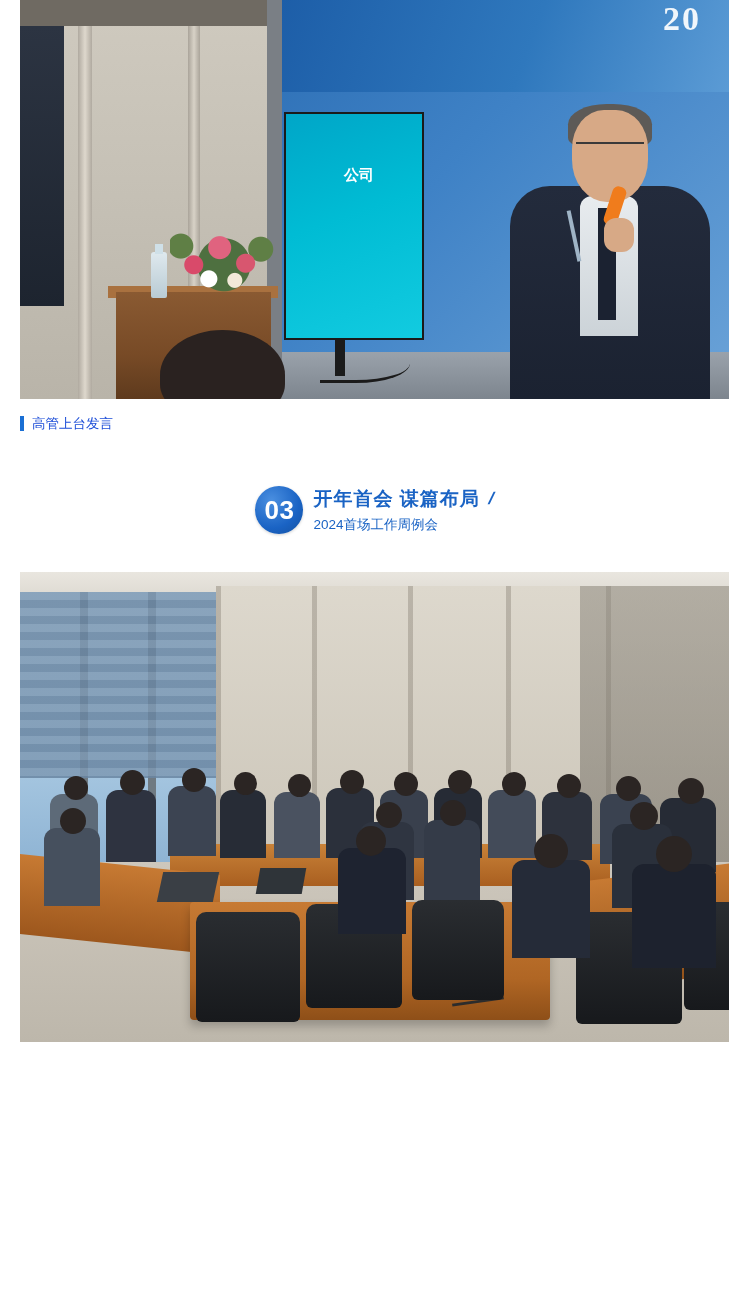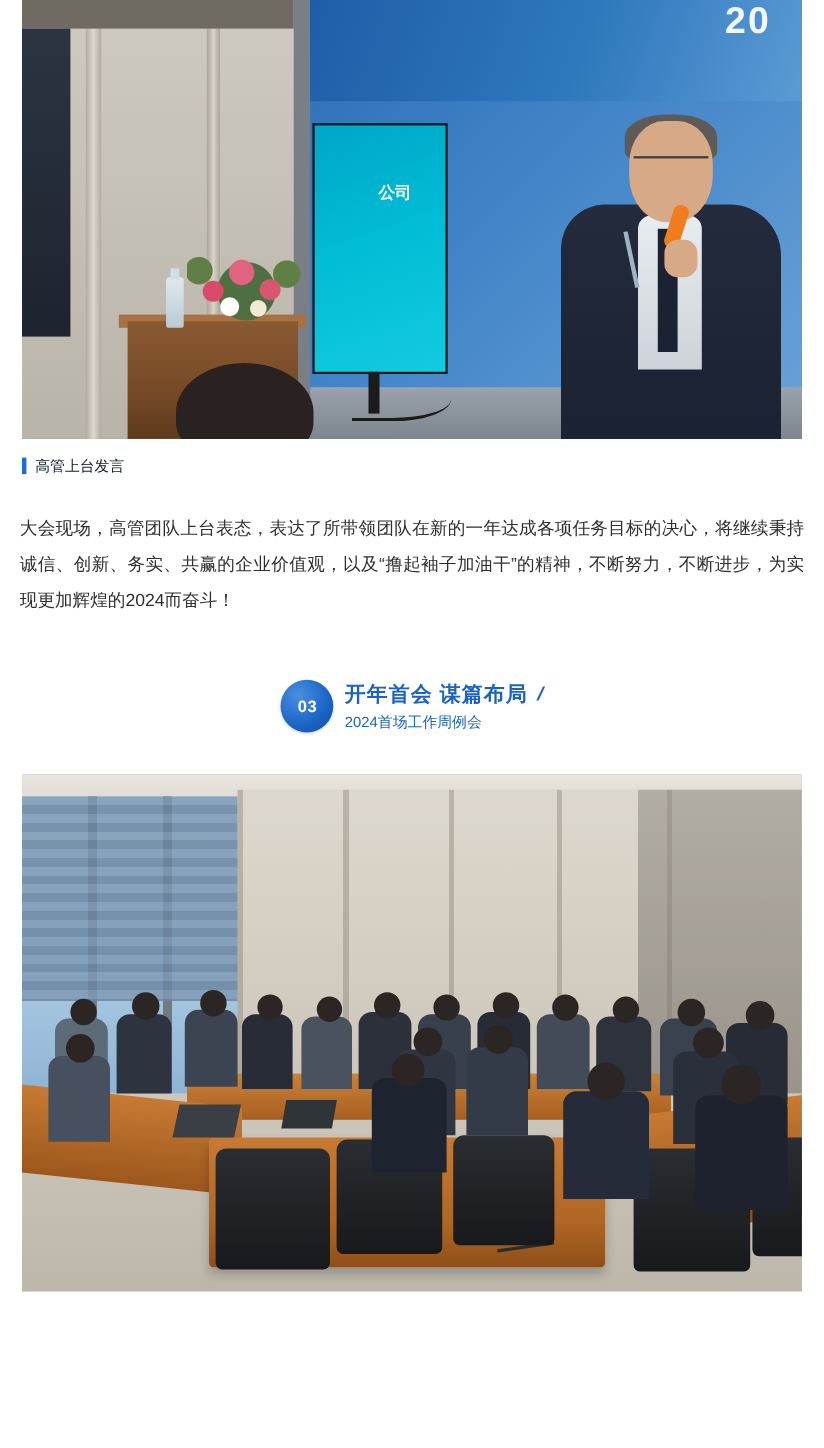--- a/index.html
+++ b/index.html
@@ -26,20 +26,21 @@
     position: relative;
     width: 709px;
     height: 399px;
     margin: 0 20px;
     overflow: hidden;
     background: #7a7f85;
   }
   .photo-top .scene {
     position: absolute;
     inset: 0;
+    font-family: Liberation Serif, serif;
   }
   
   .pt-wall-left {
     position: absolute; left: 0; top: 0; width: 247px; height: 399px;
     background: linear-gradient(180deg,#cfcabf 0%,#c6c1b6 45%,#b9b4a9 100%);
   }
   .pt-wall-left:before {
     content: ""; position: absolute; left: 58px; top: 0; width: 14px; height: 399px;
     background: linear-gradient(90deg,#b0aaa0,#ded8cd,#b0aaa0);
   }
@@ -99,20 +100,21 @@
   }
   .pt-banner-text {
     position: absolute; right: 28px; top: 0px;
     font-size: 34px; font-weight: 700; color: #ffffff; opacity: .92;
     letter-spacing: 2px;
   }
   .pt-tv {
     position: absolute; left: 264px; top: 112px; width: 119px; height: 224px;
     background: linear-gradient(160deg,#00a6c8 0%,#00bcd4 45%,#12cbe0 100%);
     border: 2px solid #1a1a1a;
+    padding-left: 17px;
   }
   .pt-tv-l1 {
     position: absolute; left: 58px; top: 52px; color: #fff; font-size: 15px; font-weight: 700;
   }
   .pt-tv-l2 {
     position: absolute; left: 30px; top: 80px; color: #fff; font-size: 22px; font-weight: 700; letter-spacing: 1px;
   }
   .pt-tv-stand {
     position: absolute; left: 315px; top: 336px; width: 10px; height: 40px; background: #1b1b1b;
   }
@@ -169,21 +171,21 @@
 
   .caption-row {
     display: flex;
     align-items: center;
     margin: 17px 0 0 20px;
   }
   .caption-bar {
     width: 4px; height: 15px; background: #1a6fd4; margin-right: 8px;
   }
   .caption-text {
-    font-size: 13.5px; color: #0f172a; line-height: 1;
+    font-size: 13.5px; color: #1d4ed8; line-height: 1;
   }
 
   
   .para {
     margin: 33px 18px 0 18px;
     font-size: 16px;
     line-height: 33px;
     color: #2f2f2f;
     text-align: justify;
   }
@@ -207,21 +209,21 @@
   .sec-circle:after {
     content: "";
     position: absolute;
     left: -6px; top: 16px;
     width: 16px; height: 16px;
     border-radius: 50%;
     background: #cfe0f5;
     z-index: -1;
   }
   .sec-num {
-    color: #ffffff; font-size: 15px; font-weight: 700; letter-spacing: .5px; text-align: right;
+    color: #ffffff; font-size: 26px; font-weight: 700; letter-spacing: .5px; text-align: right;
   }
   .sec-texts { display: flex; flex-direction: column; }
   .sec-title-row { display: flex; align-items: center; }
   .sec-title {
     font-size: 19px; font-weight: 700; color: #1a63c4; letter-spacing: 1px;
   }
   .sec-slash {
     margin-left: 9px; color: #1a63c4; font-size: 17px; font-weight: 700;
     transform: skewX(-16deg); display: inline-block;
   }
@@ -383,21 +385,20 @@
 
       <div class="pt-head-fore"></div>
     </div>
   </div>
 
   <div class="caption-row">
     <div class="caption-bar"></div>
     <div class="caption-text">高管上台发言</div>
   </div>
 
-  <p class="para">大会现场，高管团队上台表态，表达了所带领团队在新的一年达成各项任务目标的决心，将继续秉持诚信、创新、务实、共赢的企业价值观，以及“撸起袖子加油干”的精神，不断努力，不断进步，为实现更加辉煌的2024而奋斗！</p>
 
   <div class="section-head">
     <div class="sec-circle">
       <span class="sec-num">03</span>
     </div>
     <div class="sec-texts">
       <div class="sec-title-row">
         <span class="sec-title">开年首会 谋篇布局</span>
         <span class="sec-slash">/</span>
       </div>

